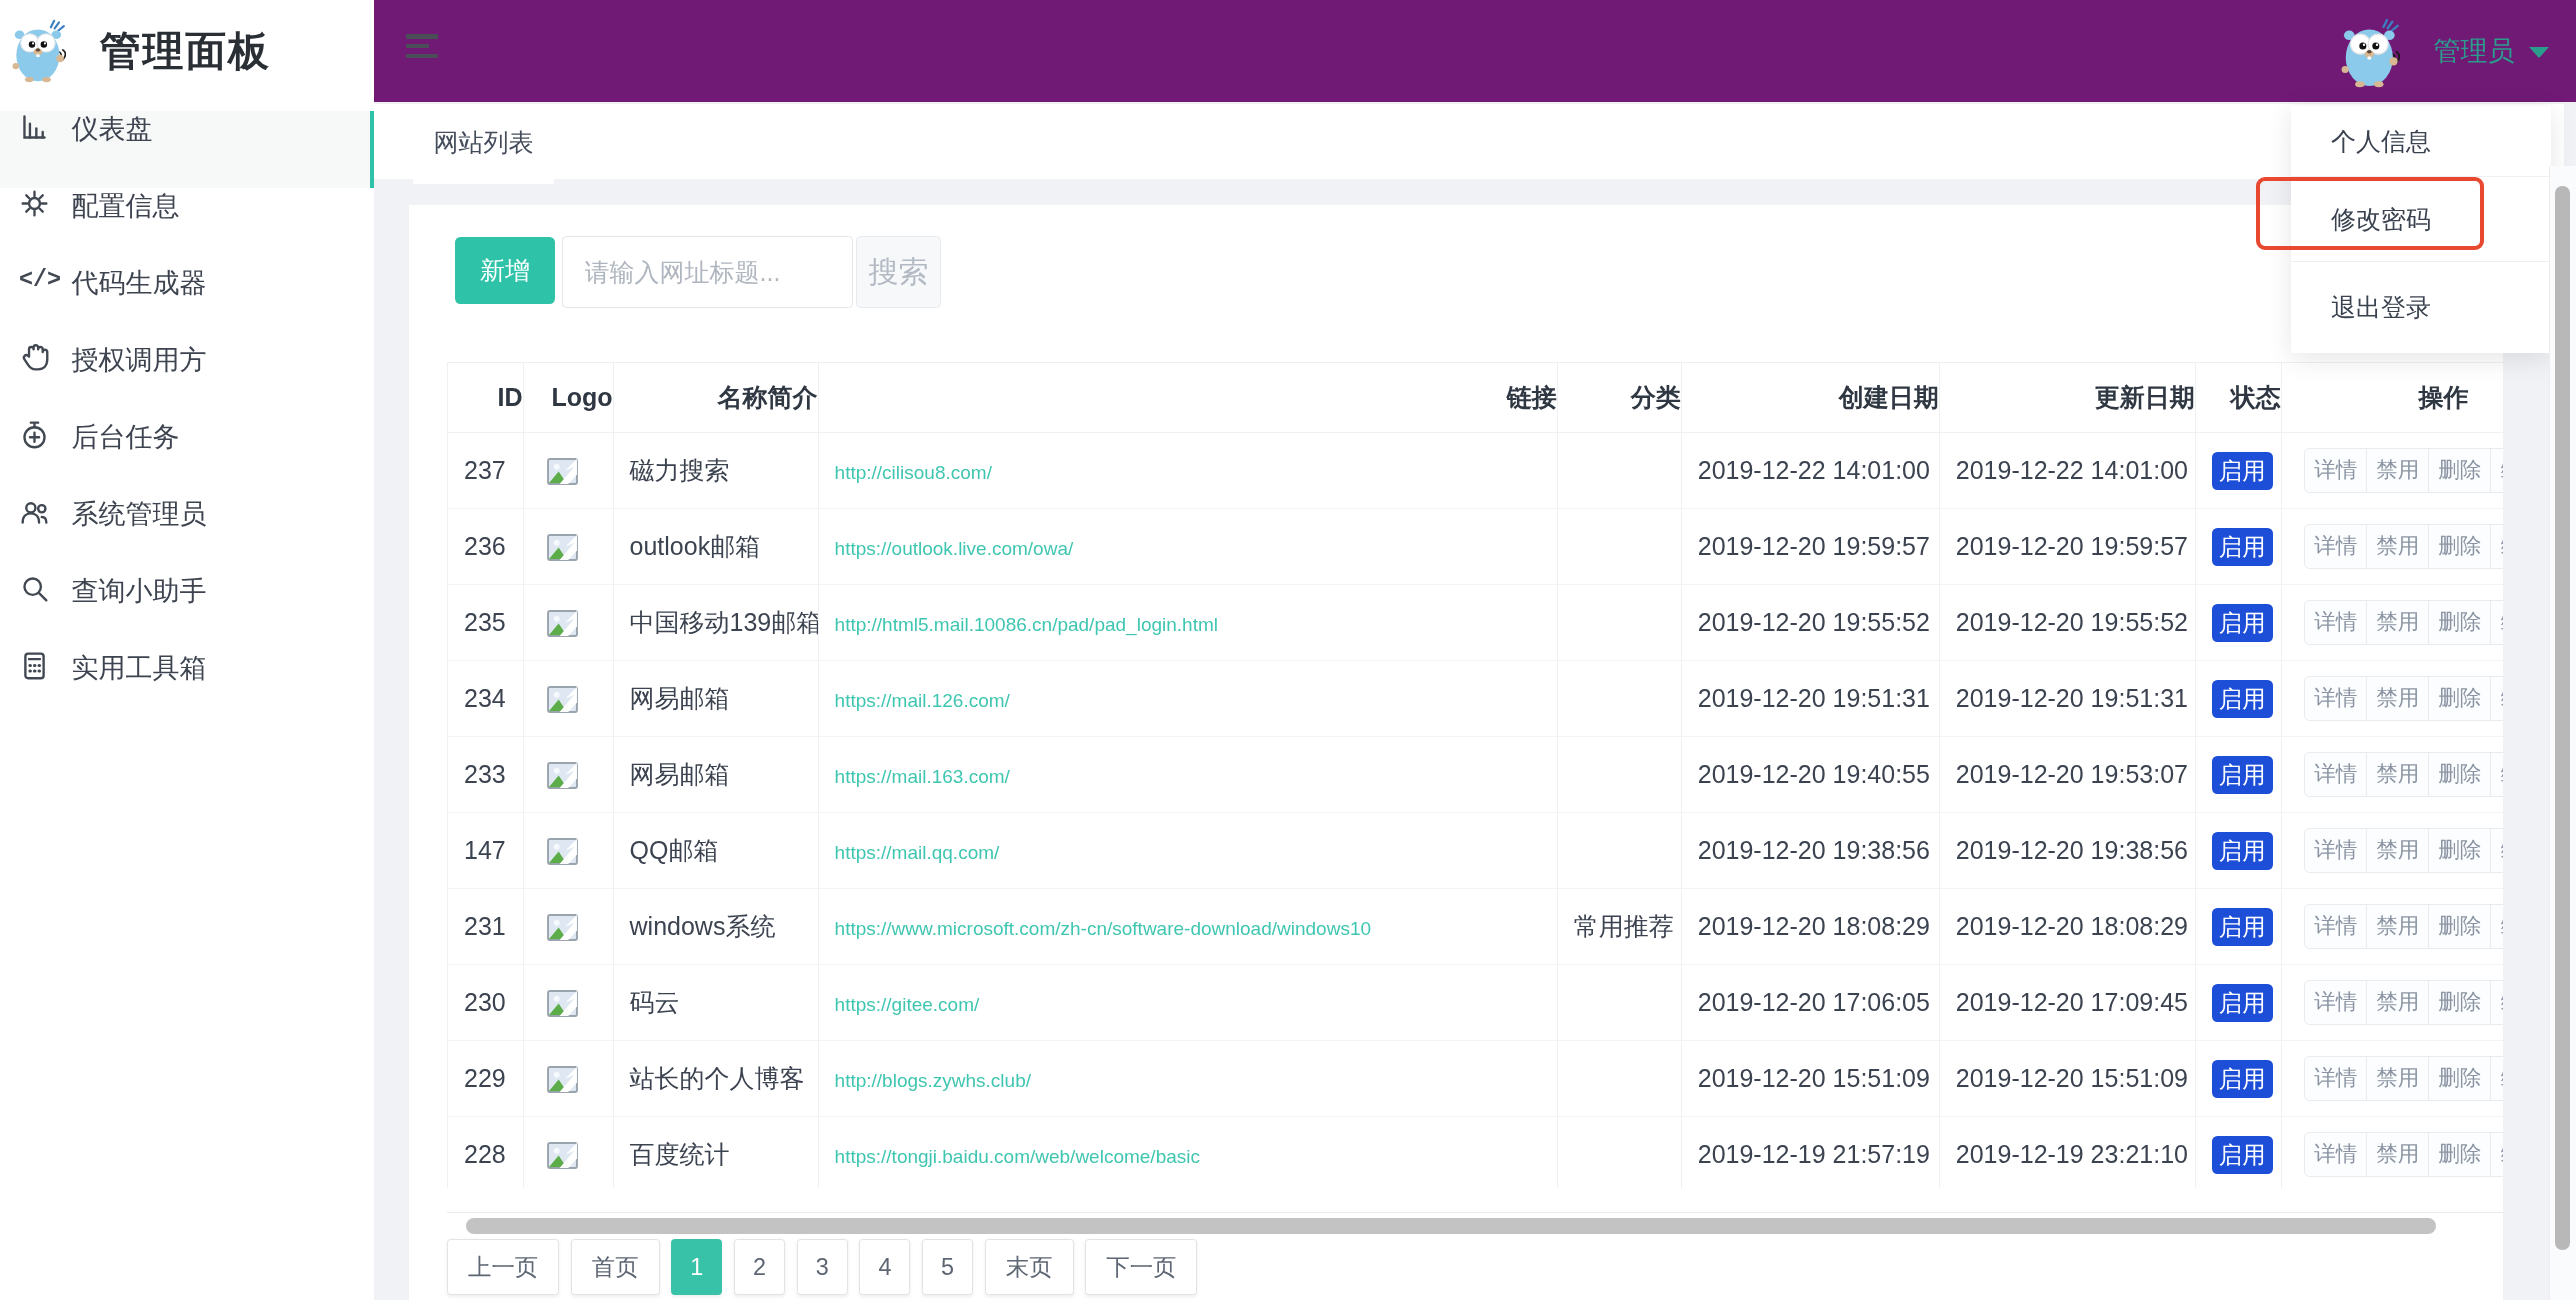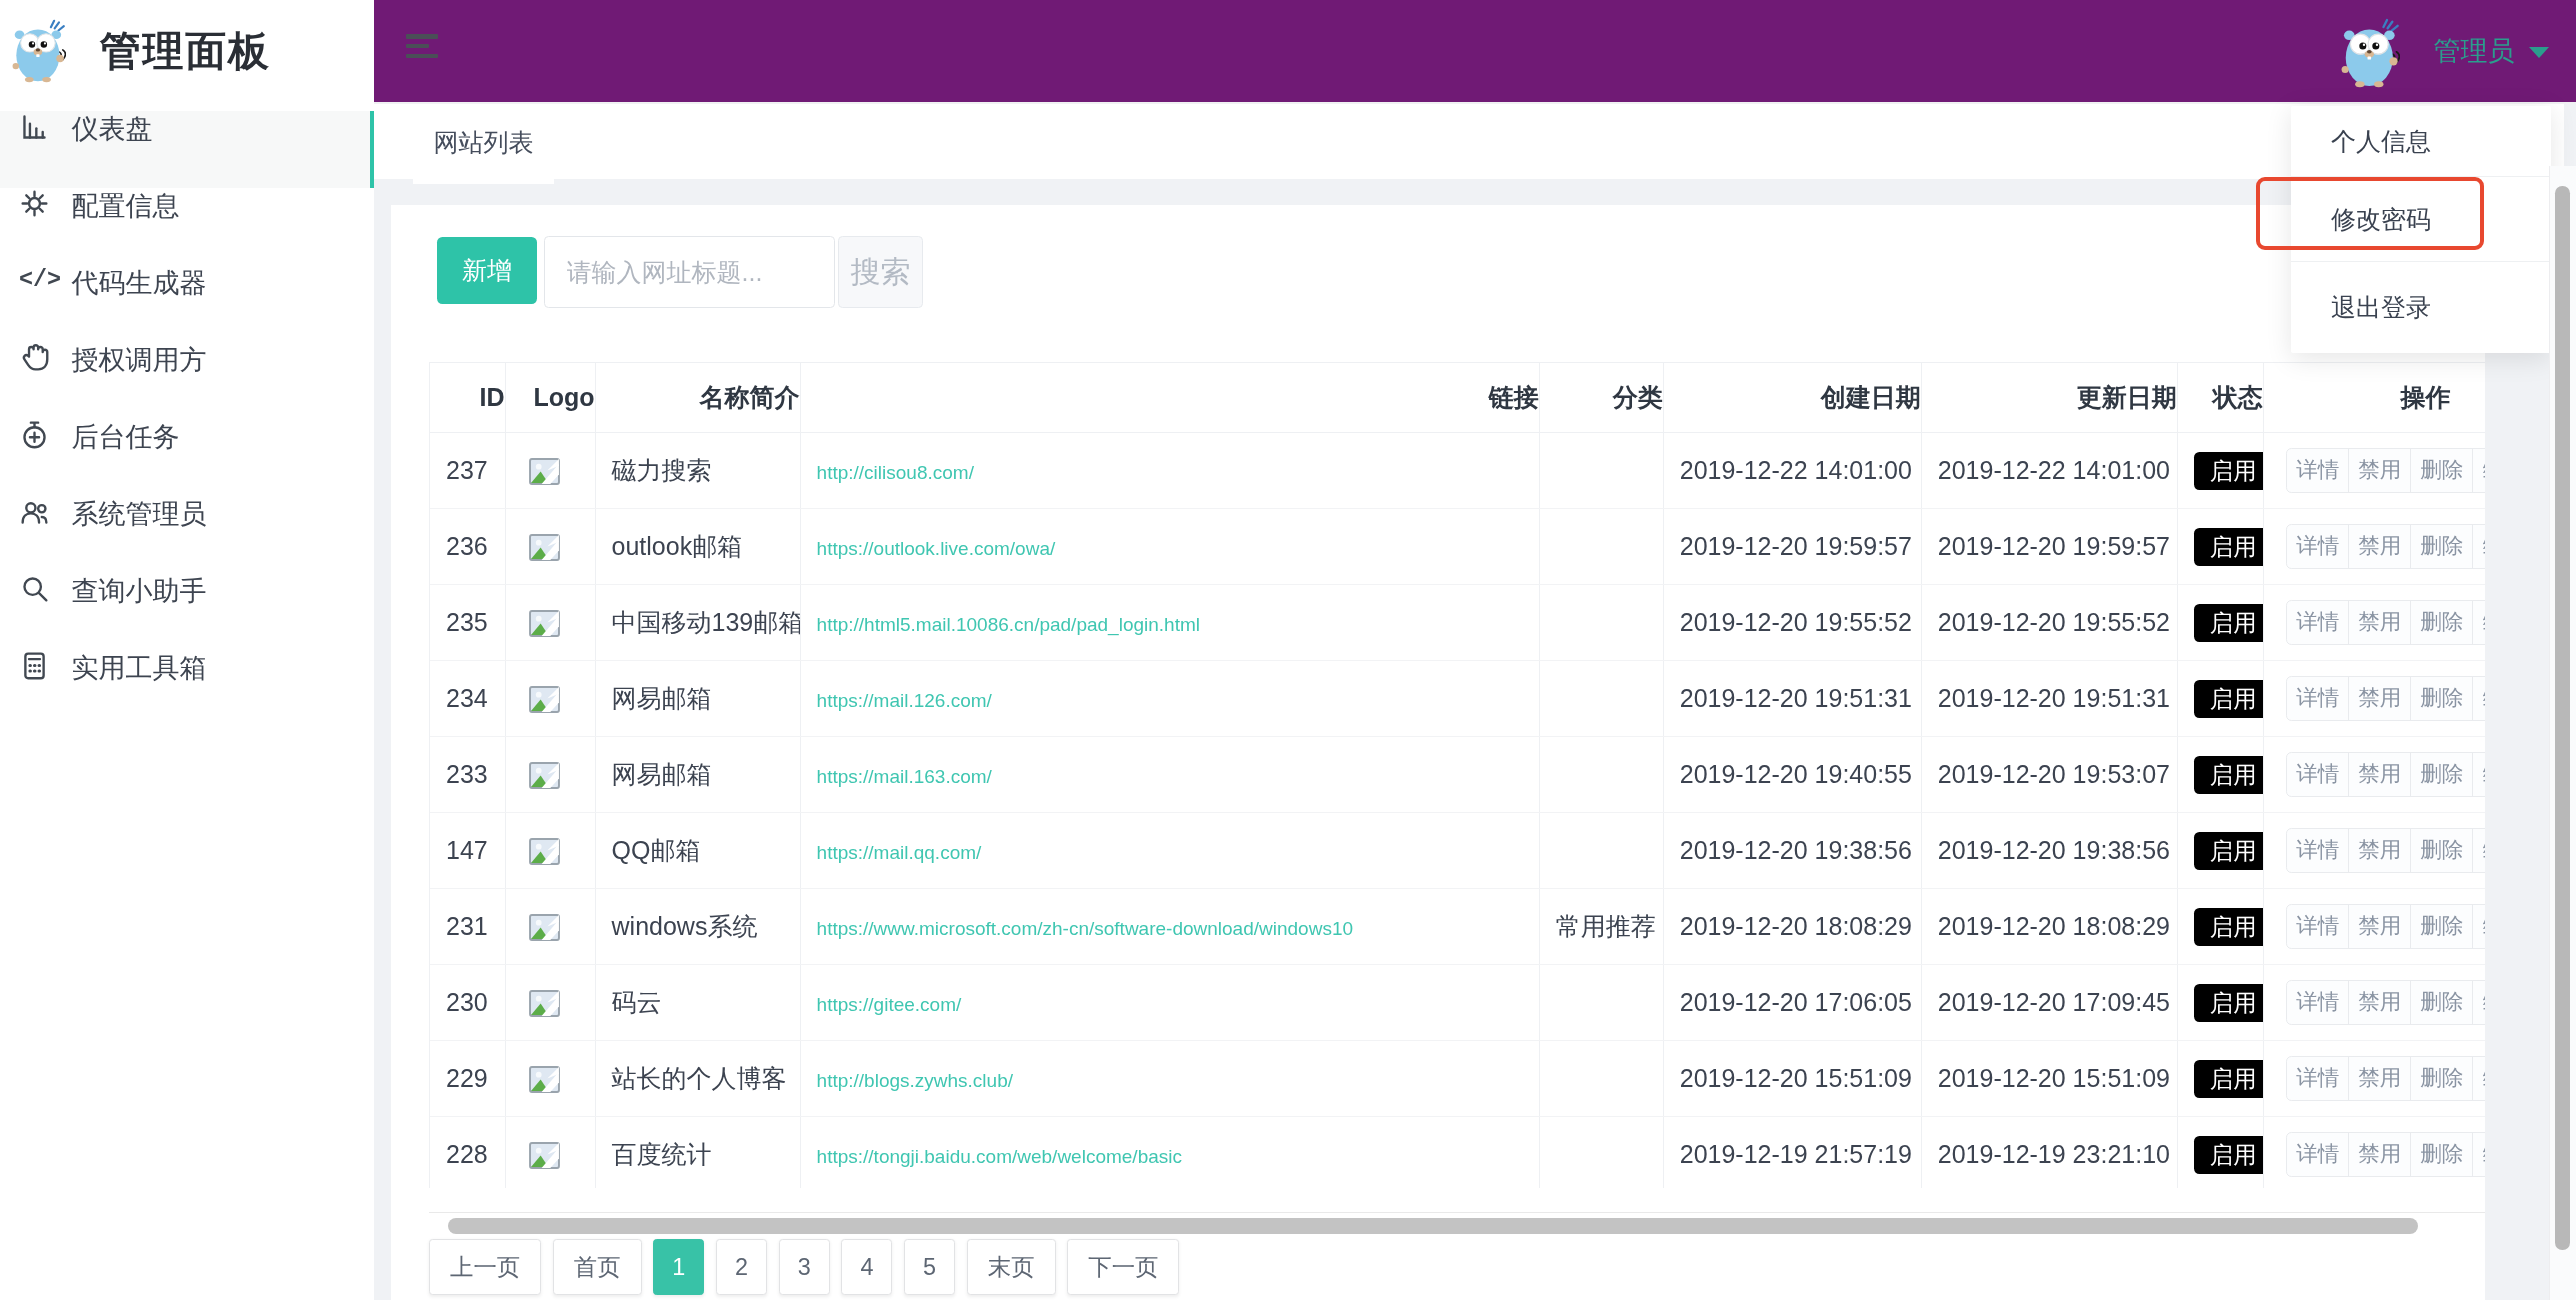--- a/index.html
+++ b/index.html
@@ -30,40 +30,40 @@
   .menu-item.active { background:#f7f8f8; }
   .menu-item.active::after { content:""; position:absolute; right:0; top:0; width:4.5px; height:100%; background:#2ec3a8; }
   .mi-icon svg { width:31px; height:31px; }
   .code-glyph { font-family:"Liberation Mono","DejaVu Sans Mono",monospace; font-size:23.4px; font-weight:700; color:#414851; line-height:31px; }
 
   
   .bc-bar { position:absolute; left:362px; top:103px; width:2202px; height:76px; background:#fff; z-index:2; }
   .bc-tab { position:absolute; left:51px; top:-1.8px; width:141px; height:83px; background:#fff; display:flex; align-items:center; justify-content:center; font-size:25px; color:#454d5c; cursor:pointer; }
 
   
-  .main { position:absolute; left:374px; top:179px; width:1812px; height:1122px; background:#f0f2f5; }
+  .main { position:absolute; left:392px; top:179px; width:1812px; height:1122px; background:#f0f2f5; }
   .card { position:absolute; left:17px; top:26px; width:2094px; height:1096px; background:#fff; }
 
   
   .btn-add { position:absolute; left:46px; top:32px; width:100px; height:67px; background:#2ec3a8; color:#fff; font-size:25px; border:none; border-radius:5.4px; cursor:pointer; font-family:inherit; }
   .search-input { position:absolute; left:153px; top:31px; width:291px; height:72px; border:1.8px solid #e3e6ea; border-radius:4.5px; font-size:25px; color:#3c4350; padding:0 21.6px; font-family:inherit; outline:none; }
   .search-input::placeholder { color:#b0b6bf; }
   .btn-search { position:absolute; left:447px; top:31px; width:85px; height:72px; background:#f7f8fa; border:1.8px solid #e7eaee; border-radius:4.5px; color:#b3bac4; font-size:30px; cursor:pointer; font-family:inherit; }
 
   
   .table-wrap { position:absolute; left:38px; top:157px; width:2056px; height:826px; overflow:hidden; border-left:1.8px solid #eef0f3; }
   table { border-collapse:collapse; table-layout:fixed; width:2158px; }
   col.c-id{width:75px} col.c-logo{width:90px} col.c-name{width:205px} col.c-link{width:739px}
   col.c-cat{width:124px} col.c-created{width:258px} col.c-updated{width:256px} col.c-status{width:86px} col.c-op{width:324px}
   thead th { height:70px; font-size:25px; font-weight:600; color:#2f3742; text-align:right; padding-left:16px; border-top:1.8px solid #eef0f3; border-bottom:1.8px solid #eef0f3; border-right:1.8px solid #eef0f3; background:#fff; white-space:nowrap; }
   thead th.th-op { text-align:center; padding-left:0; }
   tbody td { height:76px; font-size:25px; color:#3c4350; text-align:left; padding-left:16px; border-bottom:1.8px solid #f2f3f5; border-right:1.8px solid #eef0f3; white-space:nowrap; overflow:hidden; }
   td.td-link a { color:#3fc6b1; text-decoration:none; font-size:19px; }
   .logo-broken { display:inline-block; width:31px; height:27px; margin-left:7.2px; vertical-align:middle; }
-  .badge-on { display:inline-block; min-width:52px; height:38px; line-height:38px; text-align:center; background:#000000; color:#fff; font-size:23.4px; border-radius:5.4px; padding:0 16px; cursor:pointer; }
+  .badge-on { display:inline-block; min-width:52px; height:38px; line-height:38px; text-align:center; background:#1d4ed8; color:#fff; font-size:23.4px; border-radius:5.4px; padding:0 7px; cursor:pointer; }
   .op-group { display:inline-flex; margin-left:22.5px; border:1.8px solid #e9ebee; border-radius:5.4px; background:#fcfdfe; overflow:hidden; }
   .op-btn { width:62px; height:43px; line-height:41px; text-align:center; font-size:21.6px; color:#8a94a3; border-right:1.8px solid #e9ebee; cursor:pointer; background:transparent; white-space:nowrap; }
   .op-btn:last-child { border-right:none; }
 
   
   .hscroll { position:absolute; left:38px; top:1007px; width:2056px; height:25px; border-top:1.8px solid #e9e9e9; }
   .hscroll-thumb { position:absolute; left:19px; top:5.4px; width:1970px; height:16px; background:#c3c3c3; border-radius:8px; cursor:pointer; }
 
   
   .pager { position:absolute; left:38px; top:1034px; display:flex; gap:11.7px; }

